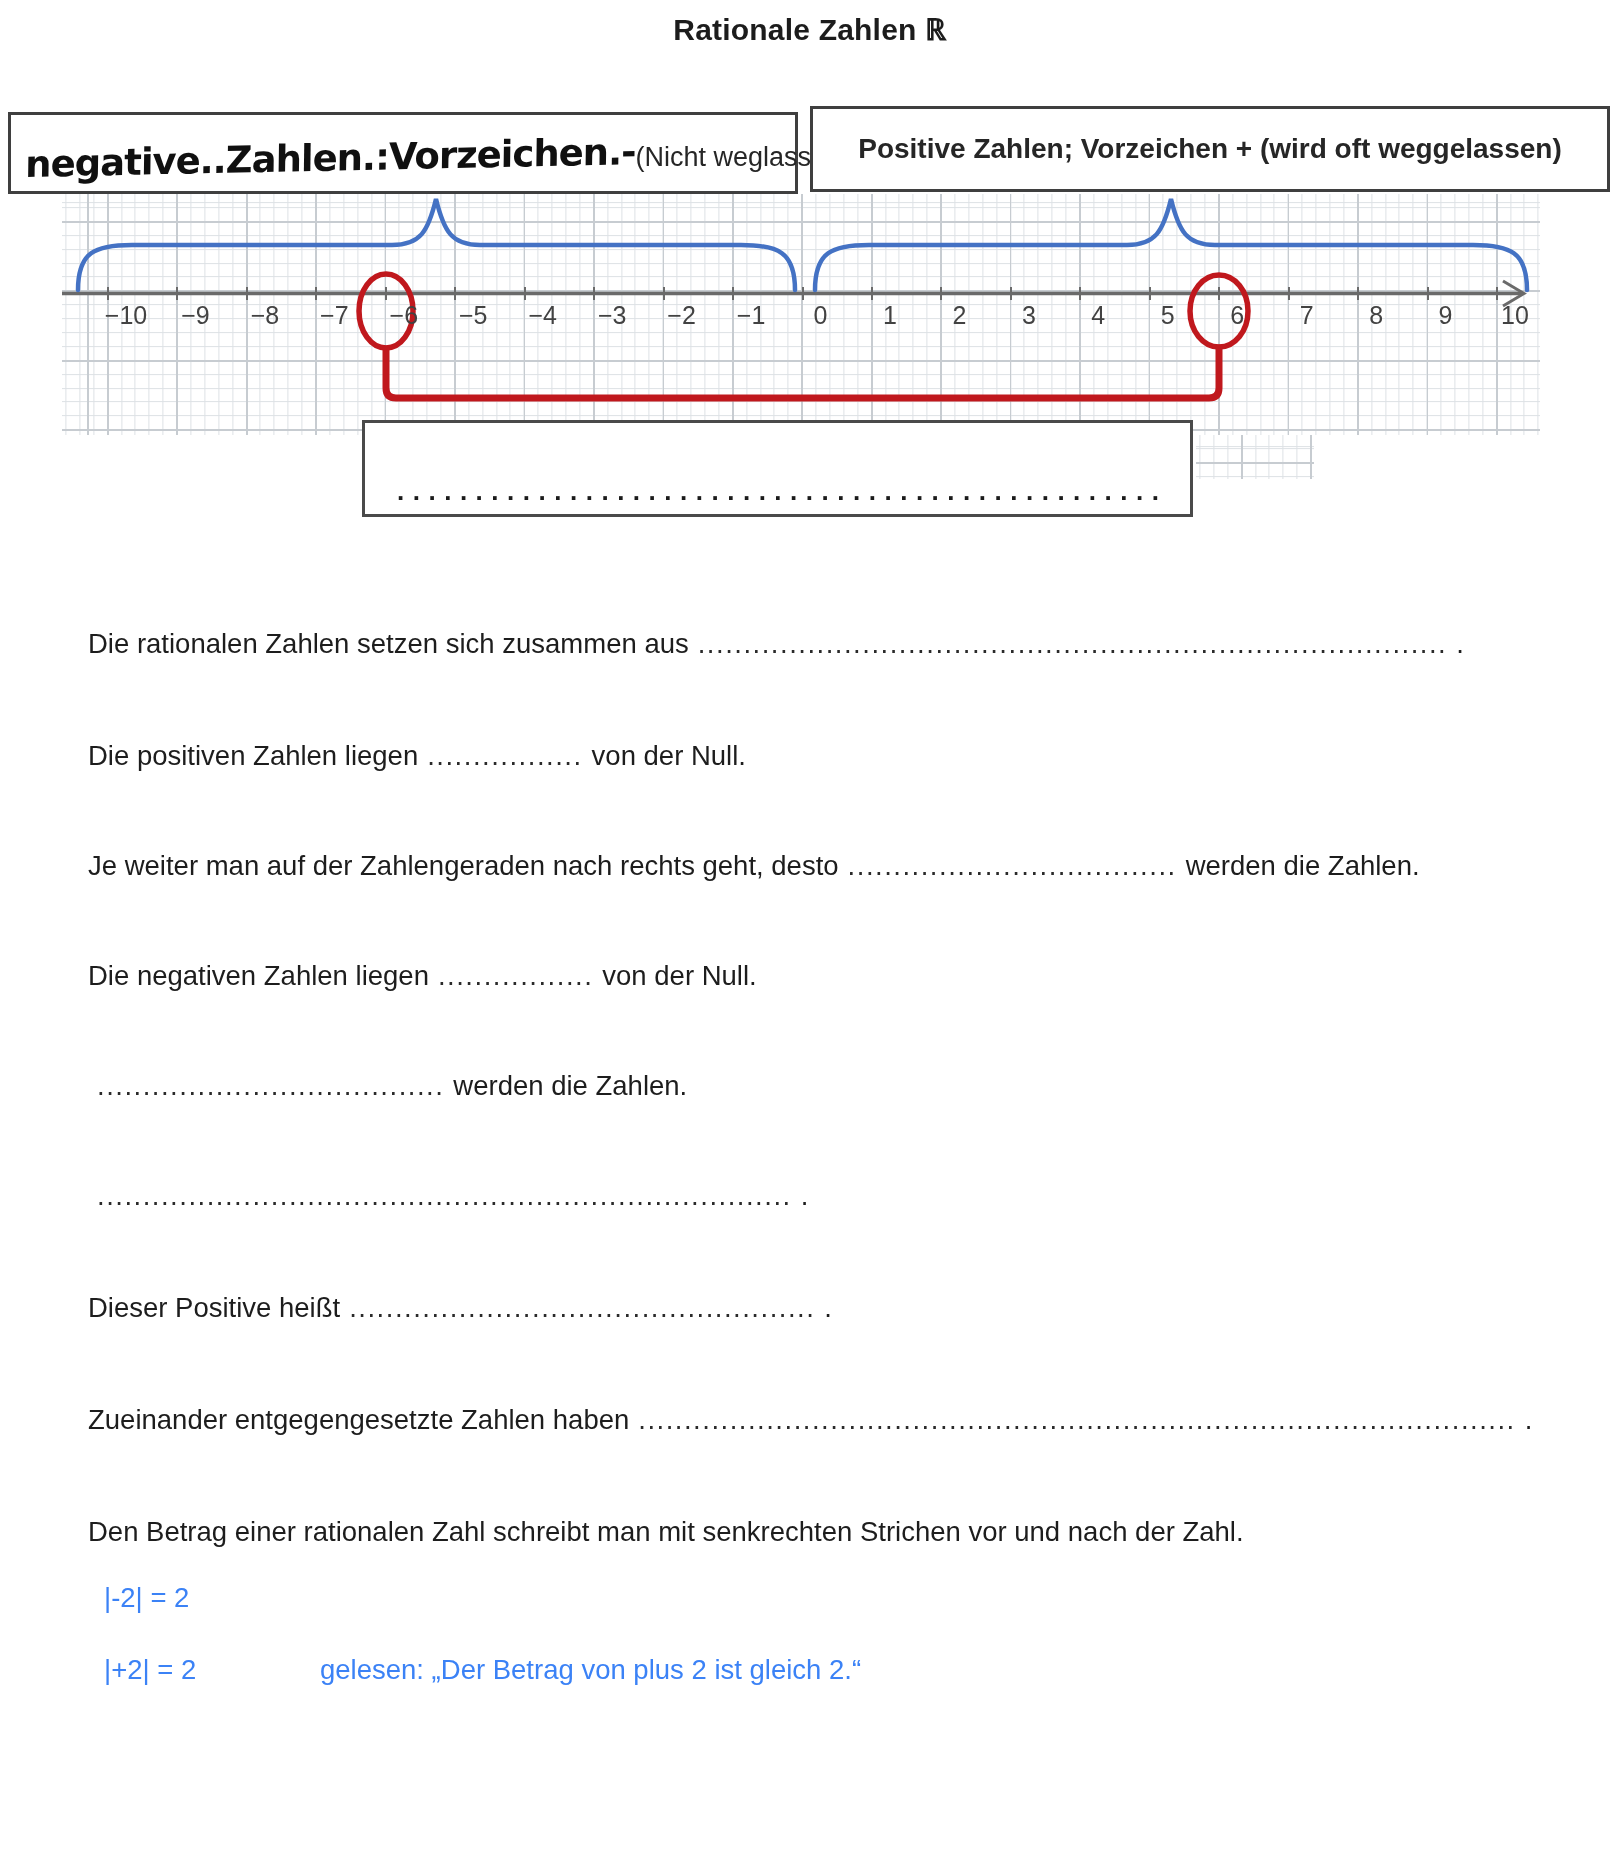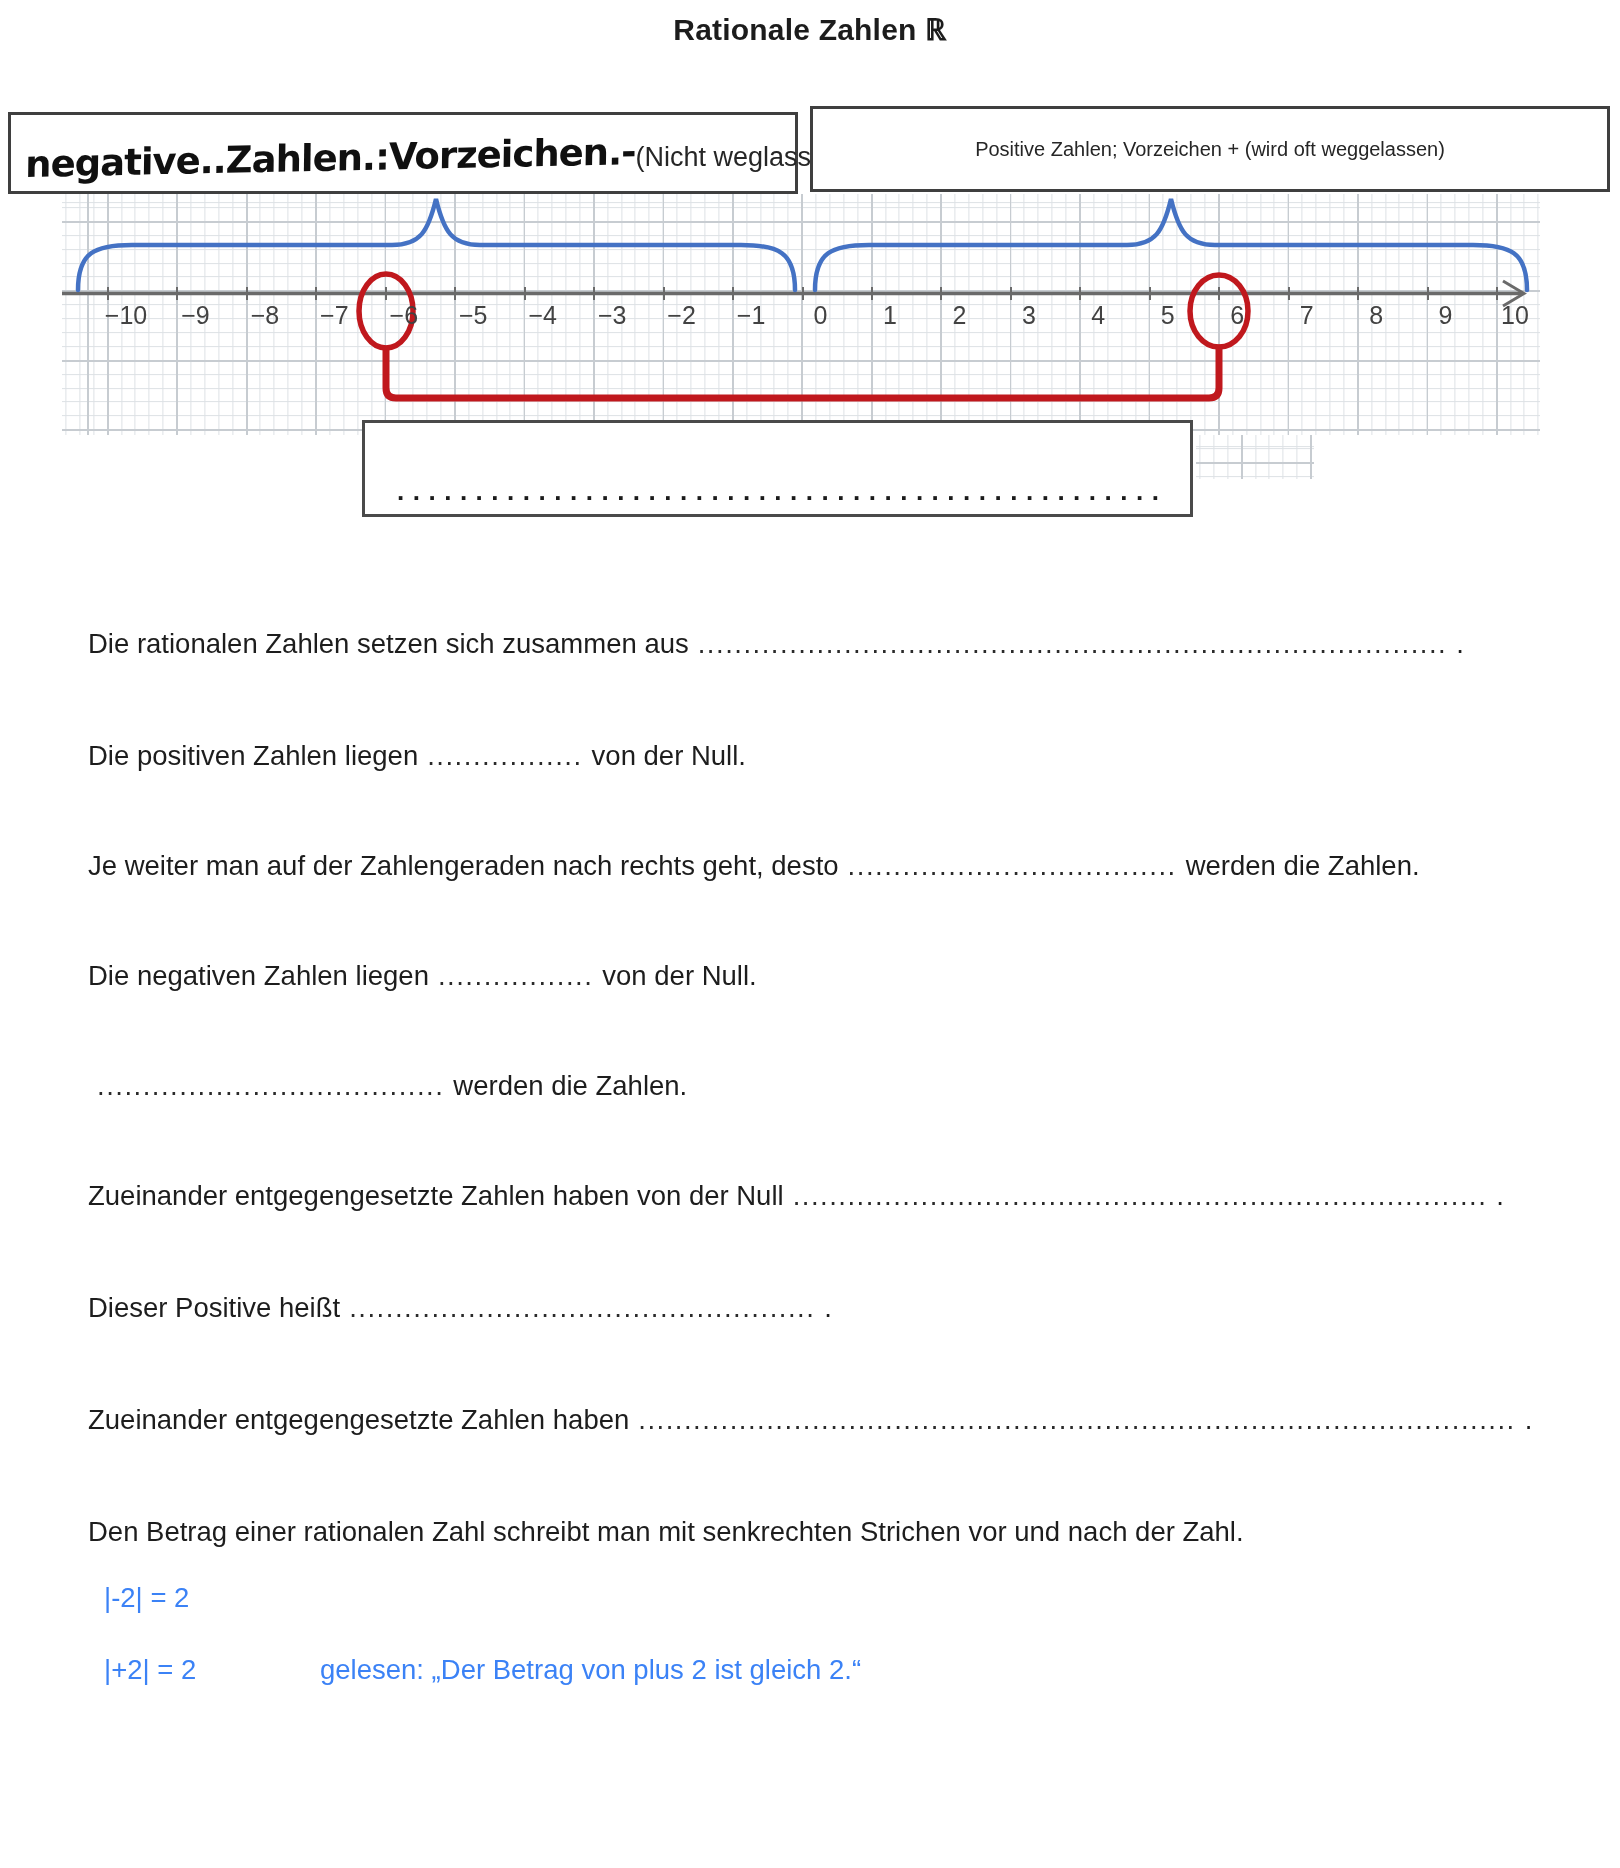--- a/index.html
+++ b/index.html
@@ -17,21 +17,21 @@
     display:flex;align-items:baseline;box-sizing:border-box;
   }
   .neg-box{left:8px;top:112px;width:790px;height:82px;padding:0 10px 8px 14px;align-items:flex-end;}
   .pos-box{left:810px;top:106px;width:800px;height:86px;justify-content:center;align-items:center;}
   .handwriting{
     font-family:"DejaVu Sans",sans-serif;font-weight:bold;font-size:37px;line-height:1;
     transform:rotate(-1.2deg) skewX(-2deg);transform-origin:left bottom;
     letter-spacing:-1px;color:#101010;white-space:nowrap;
   }
   .printed-note{font-size:27px;color:#262626;white-space:nowrap;padding-bottom:10px;}
-  .pos-box .printed-note{padding-bottom:0;font-size:20px;}
+  .pos-box .printed-note{padding-bottom:0;font-size:28px;font-weight:bold;}
   
   .grid{
     position:absolute;left:62px;top:194px;width:1478px;height:241px;
     background-image:
       repeating-linear-gradient(to right, var(--grid-heavy) 0 1.6px, transparent 1.6px 69.45px),
       repeating-linear-gradient(to bottom, var(--grid-heavy) 0 1.6px, transparent 1.6px 69.45px),
       repeating-linear-gradient(to right, var(--grid-fine) 0 1px, transparent 1px 13.89px),
       repeating-linear-gradient(to bottom, var(--grid-fine) 0 1px, transparent 1px 13.89px);
     background-position:45px 0, 0 27px, 3.4px 0, 0 13.1px;
   }
@@ -145,21 +145,20 @@
   <div class="sentence" style="top:960px">
     <span class="s-before">Die negativen Zahlen liegen</span>
     <span class="s-dots">.................</span>
     <span class="s-after">von der Null.</span>
   </div>
   <div class="sentence" style="top:1070px">
     <span class="s-dots">......................................</span>
     <span class="s-after">werden die Zahlen.</span>
   </div>
   <div class="sentence" style="top:1180px">
-    <span class="s-before">Zueinander entgegengesetzte Zahlen haben von der Null</span>
     <span class="s-dots">............................................................................</span>
     <span class="s-after">.</span>
   </div>
   <div class="sentence" style="top:1292px">
     <span class="s-before">Dieser Positive heißt</span>
     <span class="s-dots">...................................................</span>
     <span class="s-after">.</span>
   </div>
   <div class="sentence" style="top:1404px">
     <span class="s-before">Zueinander entgegengesetzte Zahlen haben</span>

